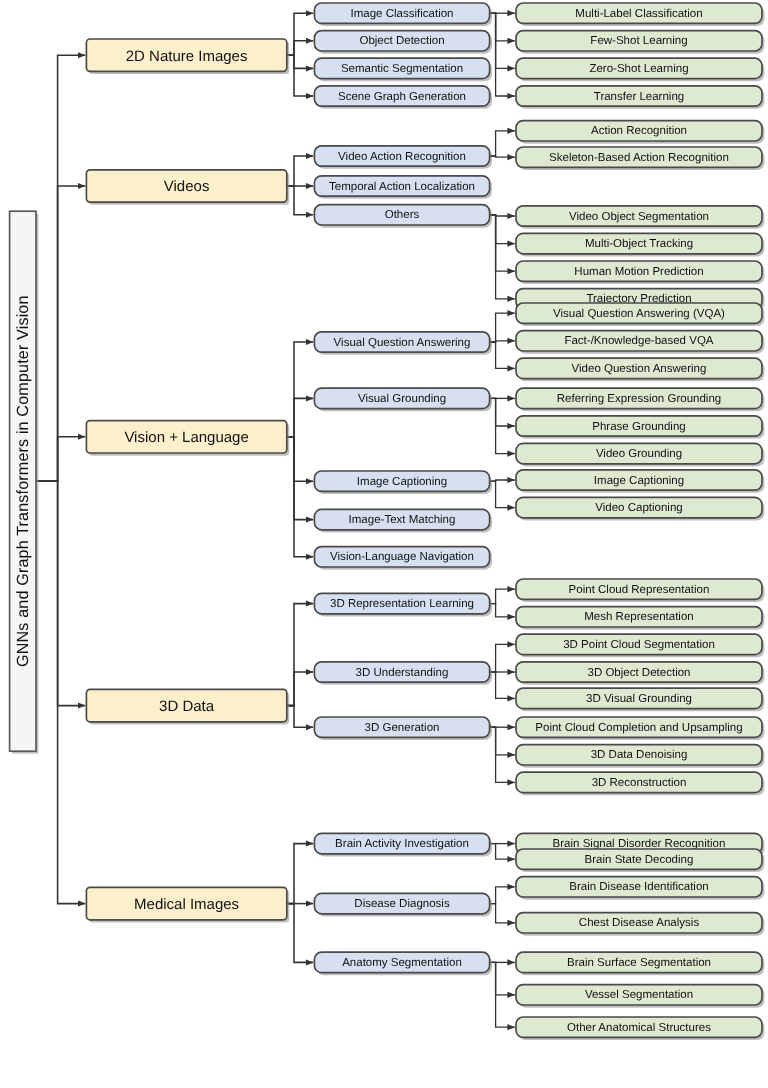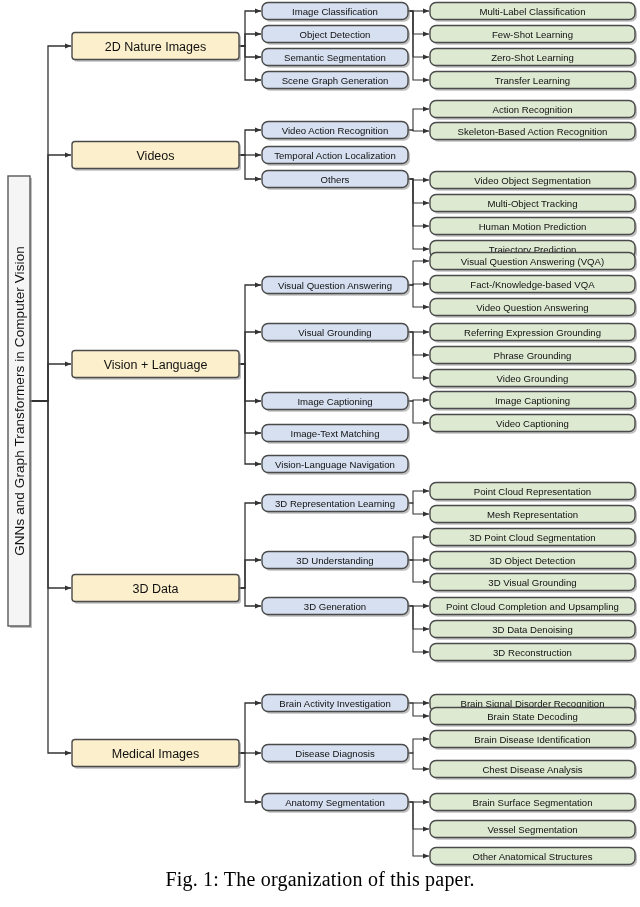--- a/index.html
+++ b/index.html
@@ -449,15 +449,14 @@
           <text x="532.5" y="829.5" class="node-label l3">Vessel Segmentation</text>
         </g>
         <g>
           <rect x="432" y="849.7" width="205" height="17" rx="6" ry="6" class="node-shadow"></rect>
           <rect x="430" y="847.5" width="205" height="17" rx="6" ry="6" class="node-rect l3"></rect>
           <text x="532.5" y="856.5" class="node-label l3">Other Anatomical Structures</text>
         </g>
       </g>
   </svg>
 
-  <div class="caption">Fig. 1: The organization of this paper.</div>
 
 </div>
 
 </body></html>

